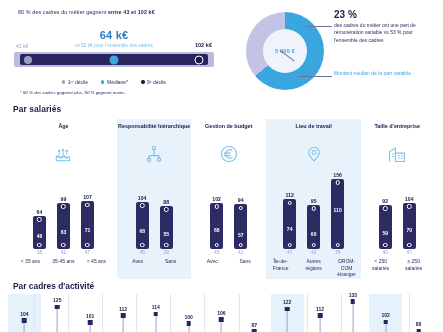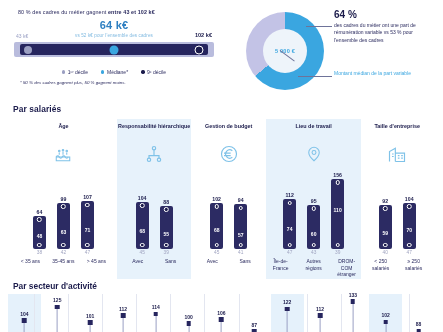--- a/index.html
+++ b/index.html
@@ -8,21 +8,21 @@
     font-family:"Liberation Sans",sans-serif;color:#1b1b4b;
   }
   .page{position:relative;width:443px;height:332px;}
 
   
   .topband{display:flex;padding:6px 0 0 0;}
   .salary-block{width:228px;padding:0 10px;box-sizing:border-box;}
   .intro{font-size:5.4px;color:#2b2b5f;letter-spacing:.1px;margin:3px 0 0 8px;}
   .intro b{font-weight:bold;}
 
-  .slider-wrap{position:relative;margin:4px 4px 0 4px;height:44px;}
+  .slider-wrap{position:relative;margin:14px 4px 0 4px;height:44px;}
   .big-value{position:absolute;left:0;right:0;top:0;text-align:center;
              font-size:11px;font-weight:bold;color:#2e7fc1;letter-spacing:.2px;}
   .sub-value{position:absolute;left:0;right:0;top:14px;text-align:center;
              font-size:4.6px;color:#7fb9e0;letter-spacing:.1px;}
   .end-left{position:absolute;left:2px;top:14px;font-size:5px;color:#9aa0c4;}
   .end-right{position:absolute;right:2px;top:13px;font-size:5.6px;font-weight:bold;color:#1b1b4b;}
   .track-outer{position:absolute;left:0;right:0;top:23px;height:15px;background:#b9bcdd;border-radius:2px;}
   .track-inner{position:absolute;left:6px;right:6px;top:2px;height:11px;background:#26255e;border-radius:2px;}
   .dot{position:absolute;border-radius:50%;top:50%;transform:translate(-50%,-50%);}
   .dot.d1{width:8px;height:8px;background:#9b9fc2;left:8px;}
@@ -133,21 +133,21 @@
     <div class="donut-block">
       <div class="donut">
         <div class="donut-hole">
           <span>5 000 €</span>
         </div>
       </div>
       <div class="lead l1"></div>
       <div class="lead l2"></div>
       <div class="lead l3"></div>
       <div class="callout">
-        <div class="pct">64 %</div>
+        <div class="pct">23 %</div>
         <div class="desc">des cadres du métier ont une part de rémunération variable vs 53 % pour l'ensemble des cadres</div>
         <div class="blue">Montant médian de la part variable</div>
       </div>
     </div>
   </div>
 
   <div class="section-title">Par salariés</div>
   <div class="cats" id="cats">
       <div class="cat" style="width: 112px;">
         <div class="cat-head">Âge</div>
@@ -335,21 +335,21 @@
             <div class="bot-lbl">47</div>
           </div>
         </div>
         <div class="x-lbls">
           <div class="x-lbl">&lt; 250 salariés</div>
           <div class="x-lbl">≥ 250 salariés</div>
         </div>
       </div>
     </div>
 
-  <div class="sector-title">Par secteur d'activité</div>
+  <div class="sector-title">Par cadres d'activité</div>
   <div class="sectors" id="sectors">
       <div class="sec hl">
         <div class="stem" style="height:19.08695652173913px"></div>
         <div class="marker" style="bottom:17.08695652173913px"></div>
         <div class="val" style="bottom:23.08695652173913px">104</div>
       </div>
       <div class="vline" style="left: 7.69231%;"></div>
       <div class="sec">
         <div class="stem" style="height:32.78260869565217px"></div>
         <div class="marker" style="bottom:30.782608695652172px"></div>

